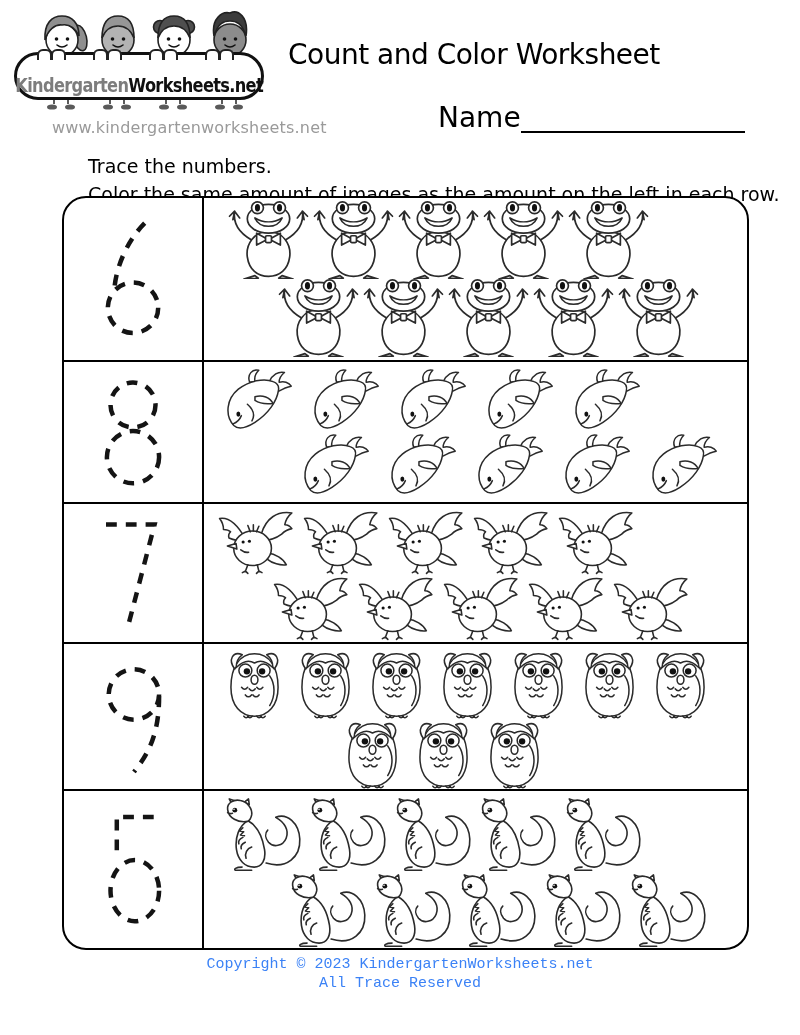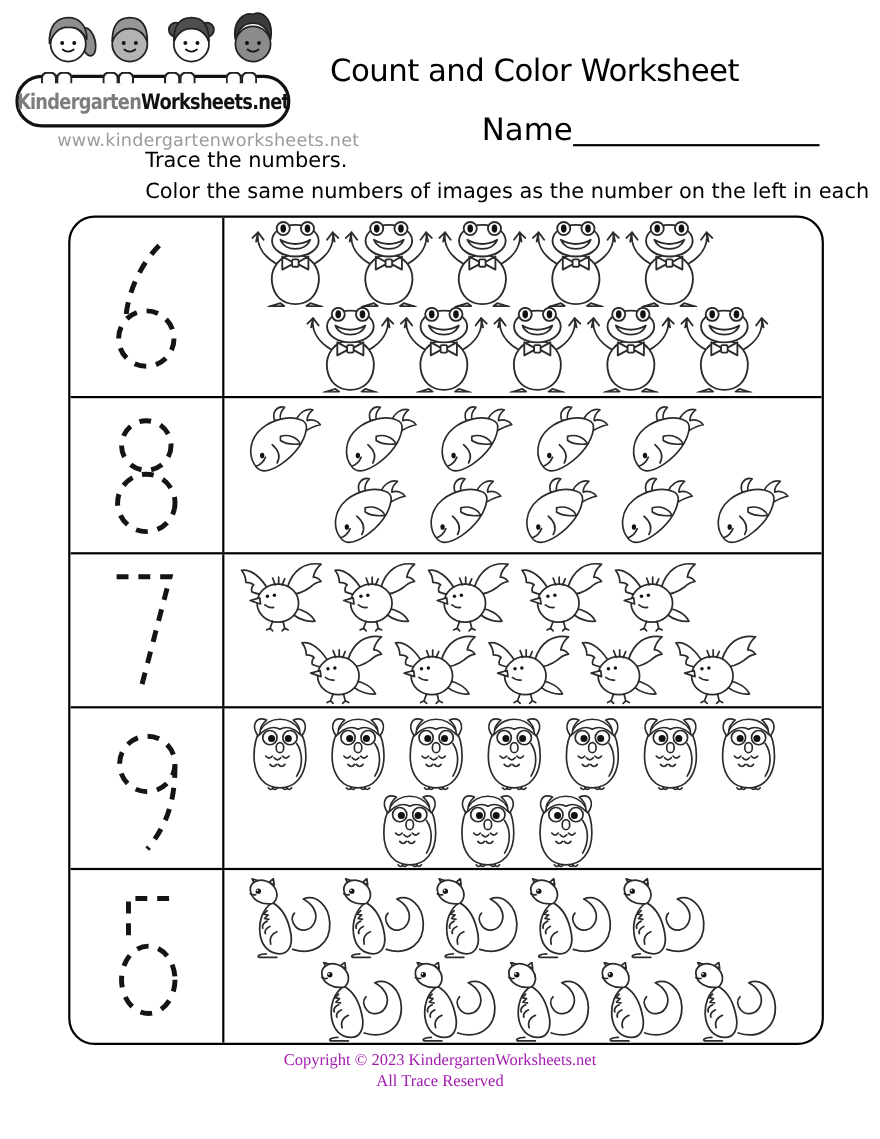--- a/index.html
+++ b/index.html
@@ -3,57 +3,57 @@
 <meta charset="utf-8">
 <style>
   html,body{margin:0;padding:0;background:#fff;}
   body{width:800px;height:1035px;position:relative;overflow:hidden;
        font-family:"DejaVu Sans","Liberation Sans",sans-serif;color:#111;}
   #page{position:absolute;inset:0;background:#fff;}
 
   
   .logo{position:absolute;left:14px;top:6px;width:252px;height:104px;}
   .logo-heads{position:absolute;left:18px;top:2px;z-index:1;}
-  .capsule{position:absolute;left:0;top:62px;width:244px;height:42px;z-index:2;
+  .capsule{position:absolute;left:0;top:46px;width:244px;height:42px;z-index:2;
            background:#fff;border:3px solid #111;border-radius:24px;
-           display:flex;align-items:center;justify-content:center;}
+           display:flex;align-items:flex-end;justify-content:center;}
   .hand{position:absolute;top:-6px;width:11px;height:9px;background:#fff;
         border:2px solid #222;border-bottom:none;
         border-radius:6px 6px 0 0;z-index:3;}
   .brand{white-space:nowrap;font-weight:bold;font-size:19.5px;letter-spacing:-0.8px;
          transform:scaleX(.83);transform-origin:center;z-index:4;}
   .brand-gray{color:#7d7d7d;}
   .brand-black{color:#101010;}
   .logo-feet{position:absolute;left:16px;top:92px;z-index:1;}
   .site-url{position:absolute;left:6px;top:112px;width:260px;text-align:center;
             color:#9a9a9a;font-size:16px;letter-spacing:0.2px;margin-left:32px;}
 
   
-  .title{position:absolute;left:288px;top:48px;font-size:28px;letter-spacing:-0.5px;color:#000;margin-left:12px;}
+  .title{position:absolute;left:288px;top:38px;font-size:28px;letter-spacing:-0.5px;color:#000;}
   .name-row{position:absolute;left:438px;top:103px;width:307px;display:flex;align-items:flex-end;}
   .name-label{font-size:28px;color:#000;line-height:30px;}
   .name-line{flex:1;border-bottom:2px solid #000;height:28px;}
 
-  .instructions{position:absolute;left:88px;top:132px;font-size:19px;line-height:28px;color:#000;margin-left:44px;}
+  .instructions{position:absolute;left:88px;top:152px;font-size:19px;line-height:28px;color:#000;}
 
   
   .wtable{position:absolute;left:62px;top:196px;width:683px;height:750px;
           border:2.5px solid #000;border-radius:24px;overflow:hidden;background:#fff;}
   .wrow{position:absolute;left:0;width:100%;display:flex;box-sizing:border-box;}
   .wrow.divided{border-top:2px solid #000;}
   .num-cell{width:138px;flex:0 0 138px;border-right:2px solid #000;
             display:flex;align-items:center;justify-content:center;}
   .img-cell{flex:1;position:relative;}
   .animal-line{position:absolute;display:flex;}
   .animal{display:block;flex:0 0 auto;}
 
   
   .footer{position:absolute;left:0;top:955px;width:800px;text-align:center;
-          color:#a21caf;font-size:15px;line-height:19px;
-          font-family:Liberation Serif, serif;}
+          color:#3b82f6;font-size:15px;line-height:19px;
+          font-family:Liberation Mono, monospace;}
 </style>
 </head>
 <body>
 
 <div id="page">
 
   <svg width="0" height="0" style="position:absolute" aria-hidden="true">
     <defs>
       <symbol id="sym-frog" viewBox="0 0 100 92">
         <g fill="none" stroke="#2b2b2b" stroke-width="2" stroke-linecap="round" stroke-linejoin="round">
@@ -195,21 +195,21 @@
     <div class="site-url">www.kindergartenworksheets.net</div>
   </div>
 
   <div class="title">Count and Color Worksheet</div>
   <div class="name-row">
     <span class="name-label">Name</span>
     <span class="name-line"></span>
   </div>
   <div class="instructions">
     <div>Trace the numbers.</div>
-    <div>Color the same numbers of images as the number on the left in each row.</div>
+    <div>Color the same amount of images as the amount on the left in each row.</div>
   </div>
 
   <div class="wtable">
       <div class="wrow" style="top: 0px; height: 162px;">
         <div class="num-cell">
           <svg class="numeral" viewBox="0 0 100 140" width="90" height="126">
             <g fill="none" stroke="#141414" stroke-width="5" stroke-dasharray="12 10">
               <path d="M63,8 C45,26 30,56 29,86"></path>
               <circle cx="50" cy="102" r="28"></circle>
             </g>

